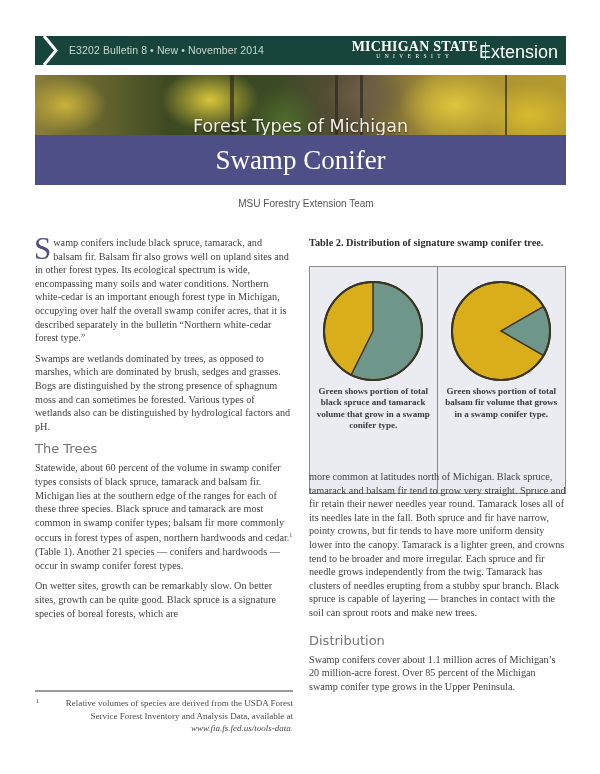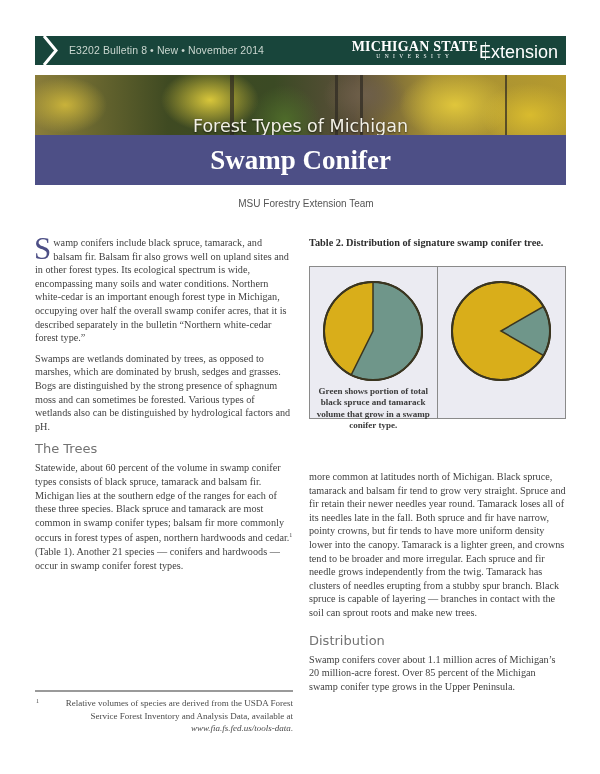--- a/index.html
+++ b/index.html
@@ -21,38 +21,38 @@
       radial-gradient(ellipse 60px 40px at 30px 30px, #c9b23a 0%, rgba(201,178,58,0) 70%),
       radial-gradient(ellipse 70px 45px at 175px 25px, #d8c63a 0%, rgba(216,198,58,0) 70%),
       radial-gradient(ellipse 50px 50px at 250px 45px, #4e6b2a 0%, rgba(78,107,42,0) 70%),
       radial-gradient(ellipse 80px 50px at 420px 30px, #e0c63b 0%, rgba(224,198,59,0) 70%),
       radial-gradient(ellipse 70px 45px at 495px 40px, #d9bb2e 0%, rgba(217,187,46,0) 70%),
       radial-gradient(ellipse 60px 40px at 330px 20px, #6e5f4a 0%, rgba(110,95,74,0) 70%),
       linear-gradient(90deg, #8a7d3a 0%, #3f4a22 25%, #3b4a24 45%, #5b4f3a 60%, #a58f35 75%, #b59a2e 100%); margin-top: 10px; }
   .photo .trunk { position: absolute; top: 0; width: 4px; height: 70px; background: #2e2a22; opacity: 0.7; }
   .series-title { position: absolute; left: 0; right: 0; top: 41px; text-align: center; font-family: "DejaVu Sans", sans-serif; font-size: 17.5px; color: #f2f0e6; text-shadow: 0 1px 2px rgba(0,0,0,0.6); }
   .titlebar { position: absolute; left: 0; top: 99px; width: 100%; height: 50px; background: #4d4f86; }
-  .main-title { position: absolute; left: 0; right: 0; top: 10px; text-align: center; font-family: "Liberation Serif", serif; font-weight: bold; font-size: 27px; color: #ffffff; }
+  .main-title { position: absolute; left: 0; right: 0; top: 10px; text-align: center; font-family: "Liberation Serif", serif; font-weight: normal; font-size: 27px; color: #ffffff; }
 
   .author { position: absolute; left: 0; width: 600px; top: 198px; text-align: center; font-family: "Liberation Sans", sans-serif; font-size: 10px; color: #555; padding-left: 12px; }
 
   .col { position: absolute; font-size: 10.2px; line-height: 13.6px; color: #3f3f3f; }
   .col-left { left: 35px; top: 236px; width: 258px; }
   .col-right { left: 309px; width: 257px; }
   p.body { margin-bottom: 7px; text-align: left; }
   .dropcap { float: left; font-size: 31px; line-height: 24px; color: #4d4f86; margin: 1px 2px 0 -1px; font-family: "Liberation Serif", serif; }
   h2.section { font-family: "DejaVu Sans", sans-serif; font-weight: normal; font-size: 13px; color: #737373; margin: 8px 0 4px; line-height: 16px; }
 
   .footnote-rule { position: absolute; left: 35px; top: 690px; width: 258px; height: 2px; background: #9a9a9a; }
   .footnote { position: absolute; left: 35px; top: 697px; width: 258px; font-size: 9px; line-height: 12.5px; color: #4a4a4a; padding-left: 8px; text-align: right; }
   .footnote sup { position: absolute; left: 1px; top: -2px; font-size: 6px; }
   .footnote i { font-style: italic; }
 
   .table-caption { position: absolute; left: 309px; top: 236px; width: 257px; font-family: "Liberation Serif", serif; font-weight: bold; font-size: 10.3px; line-height: 13.5px; color: #2e2e2e; }
-  .table-box { position: absolute; left: 309px; top: 266px; width: 257px; height: 153px; background: #ebebf2; border: 1.5px solid #8a8a8a; }
+  .table-box { position: absolute; left: 309px; top: 266px; width: 257px; height: 228px; background: #ebebf2; border: 1.5px solid #8a8a8a; }
   .table-cell { position: absolute; top: 0; height: 100%; width: 50%; }
   .table-cell.left { left: 0; border-right: 1.5px solid #8a8a8a; }
   .table-cell.right { right: 0; }
   .pie { position: absolute; left: 50%; top: 12px; transform: translateX(-50%); width: 104px; height: 104px; }
   .pie-caption { position: absolute; left: 6px; right: 6px; top: 119px; text-align: center; font-family: "Liberation Serif", serif; font-weight: bold; font-size: 9px; line-height: 11.3px; color: #3a3a3a; }
 </style>
 </head>
 <body>
 
 <div class="banner">
@@ -84,20 +84,21 @@
 
 <div class="col col-left">
   <p class="body">
     <span class="dropcap">S</span><span>wamp conifers include black spruce, tamarack, and balsam fir. Balsam fir also grows well on upland sites and in other forest types. Its ecological spectrum is wide, encompassing many soils and water conditions. Northern white-cedar is an important enough forest type in Michigan, occupying over half the overall swamp conifer acres, that it is described separately in the bulletin “Northern white-cedar forest type.”</span>
   </p>
   <p class="body">Swamps are wetlands dominated by trees, as opposed to marshes, which are dominated by brush, sedges and grasses. Bogs are distinguished by the strong presence of sphagnum moss and can sometimes be forested. Various types of wetlands also can be distinguished by hydrological factors and pH.</p>
   <h2 class="section">The Trees</h2>
   <p class="body">
     <span>Statewide, about 60 percent of the volume in swamp conifer types consists of black spruce, tamarack and balsam fir. Michigan lies at the southern edge of the ranges for each of these three species. Black spruce and tamarack are most common in swamp conifer types; balsam fir more commonly occurs in forest types of aspen, northern hardwoods and cedar.</span><sup style="font-size:6px">1</sup><span> (Table 1). Another 21 species — conifers and hardwoods — occur in swamp conifer forest types.</span>
   </p>
+  <p class="body">On wetter sites, growth can be remarkably slow. On better sites, growth can be quite good. Black spruce is a signature species of boreal forests, which are</p>
 </div>
 
 <div class="footnote-rule"></div>
 <div class="footnote">
   <sup>1</sup><span>Relative volumes of species are derived from the USDA Forest Service Forest Inventory and Analysis Data, available at </span><i>www.fia.fs.fed.us/tools-data</i><span>.</span>
 </div>
 
 <div class="table-caption">Table 2. Distribution of signature swamp conifer tree.</div>
 <div class="table-box">
   <div class="table-cell left">
@@ -107,20 +108,21 @@
       <circle r="49" fill="none" stroke="#3a3520" stroke-width="2"></circle>
     </svg>
     <div class="pie-caption">Green shows portion of total black spruce and tamarack volume that grow in a swamp conifer type.</div>
   </div>
   <div class="table-cell right">
     <svg class="pie" viewBox="-52 -52 104 104">
       <circle r="49" fill="#d9ae1a" stroke="#3a3520" stroke-width="2"></circle>
       <path d="M0,0 L42.4,-24.5 A49,49 0 0,1 42.4,24.5 Z" fill="#6f968a" stroke="#3a3520" stroke-width="1.5"></path>
       <circle r="49" fill="none" stroke="#3a3520" stroke-width="2"></circle>
     </svg>
+    <div class="pie-caption">Green shows portion of total balsam fir volume that grows in a swamp conifer type.</div>
   </div>
 </div>
 
 <div class="col col-right" style="top:470px">
   <p class="body">more common at latitudes north of Michigan. Black spruce, tamarack and balsam fir tend to grow very straight. Spruce and fir retain their newer needles year round. Tamarack loses all of its needles late in the fall. Both spruce and fir have narrow, pointy crowns, but fir tends to have more uniform density lower into the canopy. Tamarack is a lighter green, and crowns tend to be broader and more irregular. Each spruce and fir needle grows independently from the twig. Tamarack has clusters of needles erupting from a stubby spur branch. Black spruce is capable of layering — branches in contact with the soil can sprout roots and make new trees.</p>
   <h2 class="section" style="margin-top:13px">Distribution</h2>
   <p class="body">Swamp conifers cover about 1.1 million acres of Michigan’s 20 million-acre forest. Over 85 percent of the Michigan swamp conifer type grows in the Upper Peninsula.</p>
 </div>
 
 </body></html>

